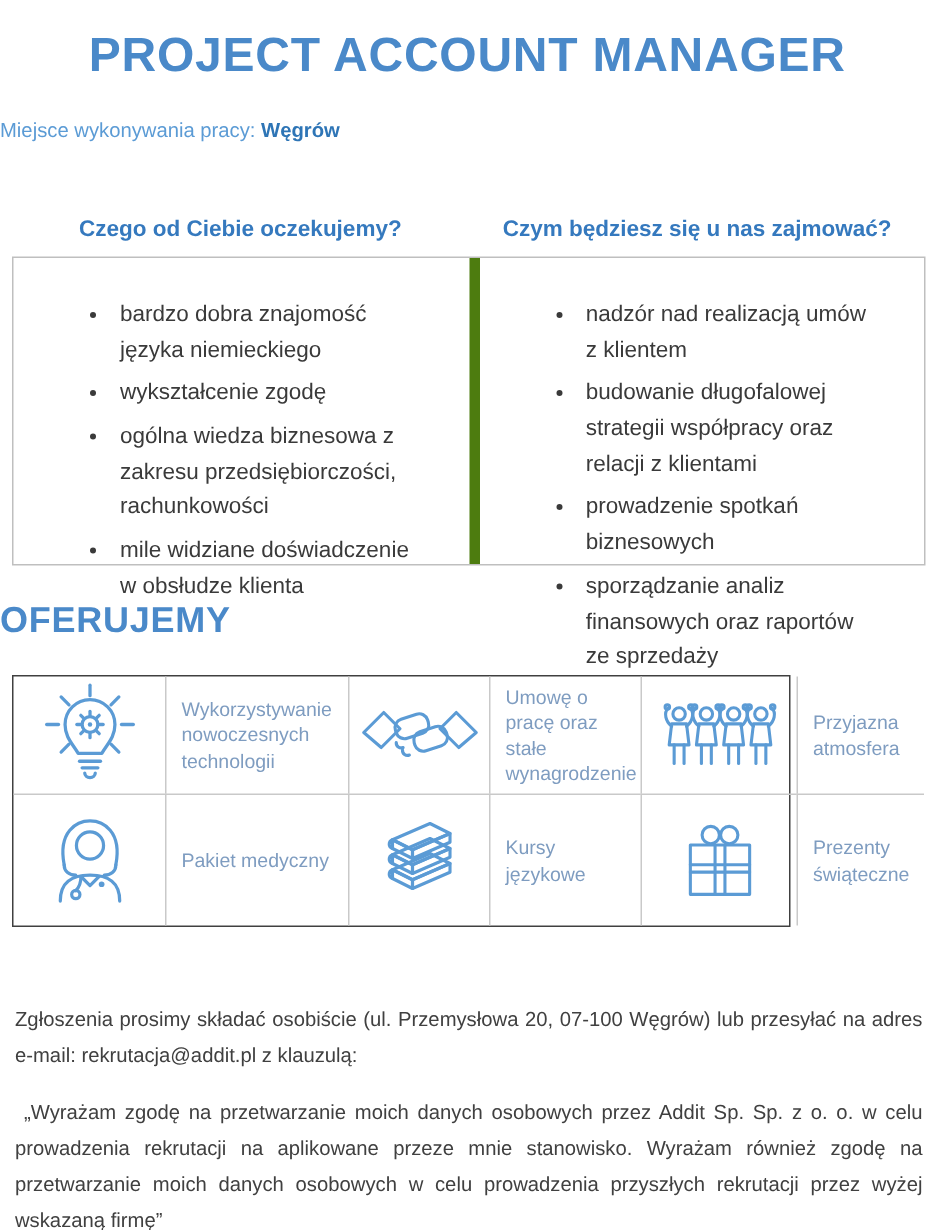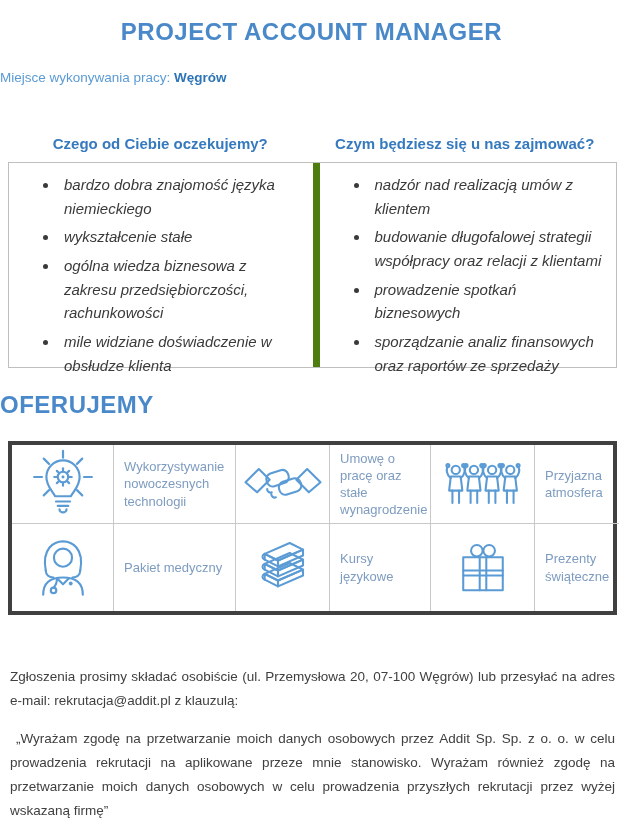--- a/index.html
+++ b/index.html
@@ -5,56 +5,56 @@
   html,body { margin:0; padding:0; background:#fff; }
   body {
     width:623px; height:820px; overflow:hidden;
     font-family:"Liberation Sans", sans-serif;
     -webkit-font-smoothing:antialiased;
   }
   .page { width:623px; height:820px; position:relative; }
 
   .title {
     margin:18px 8px 0 8px; text-align:center;
-    font-size:24px; font-weight:bold; color:#4A89C9; letter-spacing:0.5px;
+    font-size:32px; font-weight:bold; color:#4A89C9; letter-spacing:0.5px;
   }
   .subtitle {
     margin-top:24px; text-align:left;
     font-size:13.5px; color:#5B9BD5;
   }
   .subtitle .loc { font-weight:bold; color:#2E75B6; }
 
   .cols-head { display:flex; margin:50px 6px 0 8px; }
   .cols-head > div {
     width:50%; text-align:center; font-size:15px; font-weight:bold; color:#3579BE;
   }
 
   .req-table {
     display:flex; margin:10px 6px 0 8px; height:206px;
     border:1px solid #BFBFBF; box-sizing:border-box;
   }
   .req-cell { width:50%; box-sizing:border-box; padding:10px 12px 0 0; }
   .req-cell + .req-cell { border-left:7px solid #4d7c0f; }
-  ul.req { margin:0; padding-left:50px;font-style:italic; }
+  ul.req { margin:16px; padding-left:50px; }
   ul.req li {
     font-size:15px; line-height:1.58; color:#3A3A3A;
     margin-bottom:5px; padding-left:5px;
   }
 
   .offers-heading {
     margin-top:23px; text-align:left;
     font-size:24px; font-weight:bold; color:#4A89C9; letter-spacing:0.5px;
   }
 
   .benefits {
     display:grid;
     grid-template-columns:101px 122px 94px 101px 104px 85px;
     grid-template-rows:78px 88px;
-    margin:22px 6px 0 8px; width:609px; box-sizing:border-box;
-    border:4px solid #404040;
+    margin:22px 6px 0 8px; width:519px; box-sizing:border-box;
+    border:1px solid #404040;
   }
   .b-cell {
     border-left:1px solid #C9C9C9; border-top:1px solid #C9C9C9;
     display:flex; align-items:center; box-sizing:border-box; overflow:hidden;
   }
   .b-cell:nth-child(-n+6) { border-top:none; }
   .b-cell:nth-child(6n+1) { border-left:none; }
   .b-icon { justify-content:center; }
   .b-text { padding:0 4px 0 10px; font-size:13px; line-height:1.32; color:#7E9CC0; }
 
@@ -79,21 +79,21 @@
 
   <div class="cols-head">
     <div>Czego od Ciebie oczekujemy?</div>
     <div>Czym będziesz się u nas zajmować?</div>
   </div>
 
   <div class="req-table">
     <div class="req-cell">
       <ul class="req">
         <li>bardzo dobra znajomość języka niemieckiego</li>
-        <li>wykształcenie stałe</li>
+        <li>wykształcenie zgodę</li>
         <li>ogólna wiedza biznesowa z zakresu przedsiębiorczości, rachunkowości</li>
         <li>mile widziane doświadczenie w obsłudze klienta</li>
       </ul>
     </div>
     <div class="req-cell">
       <ul class="req">
         <li>nadzór nad realizacją umów z klientem</li>
         <li>budowanie długofalowej strategii współpracy oraz relacji z klientami</li>
         <li>prowadzenie spotkań biznesowych</li>
         <li>sporządzanie analiz finansowych oraz raportów ze sprzedaży</li>

